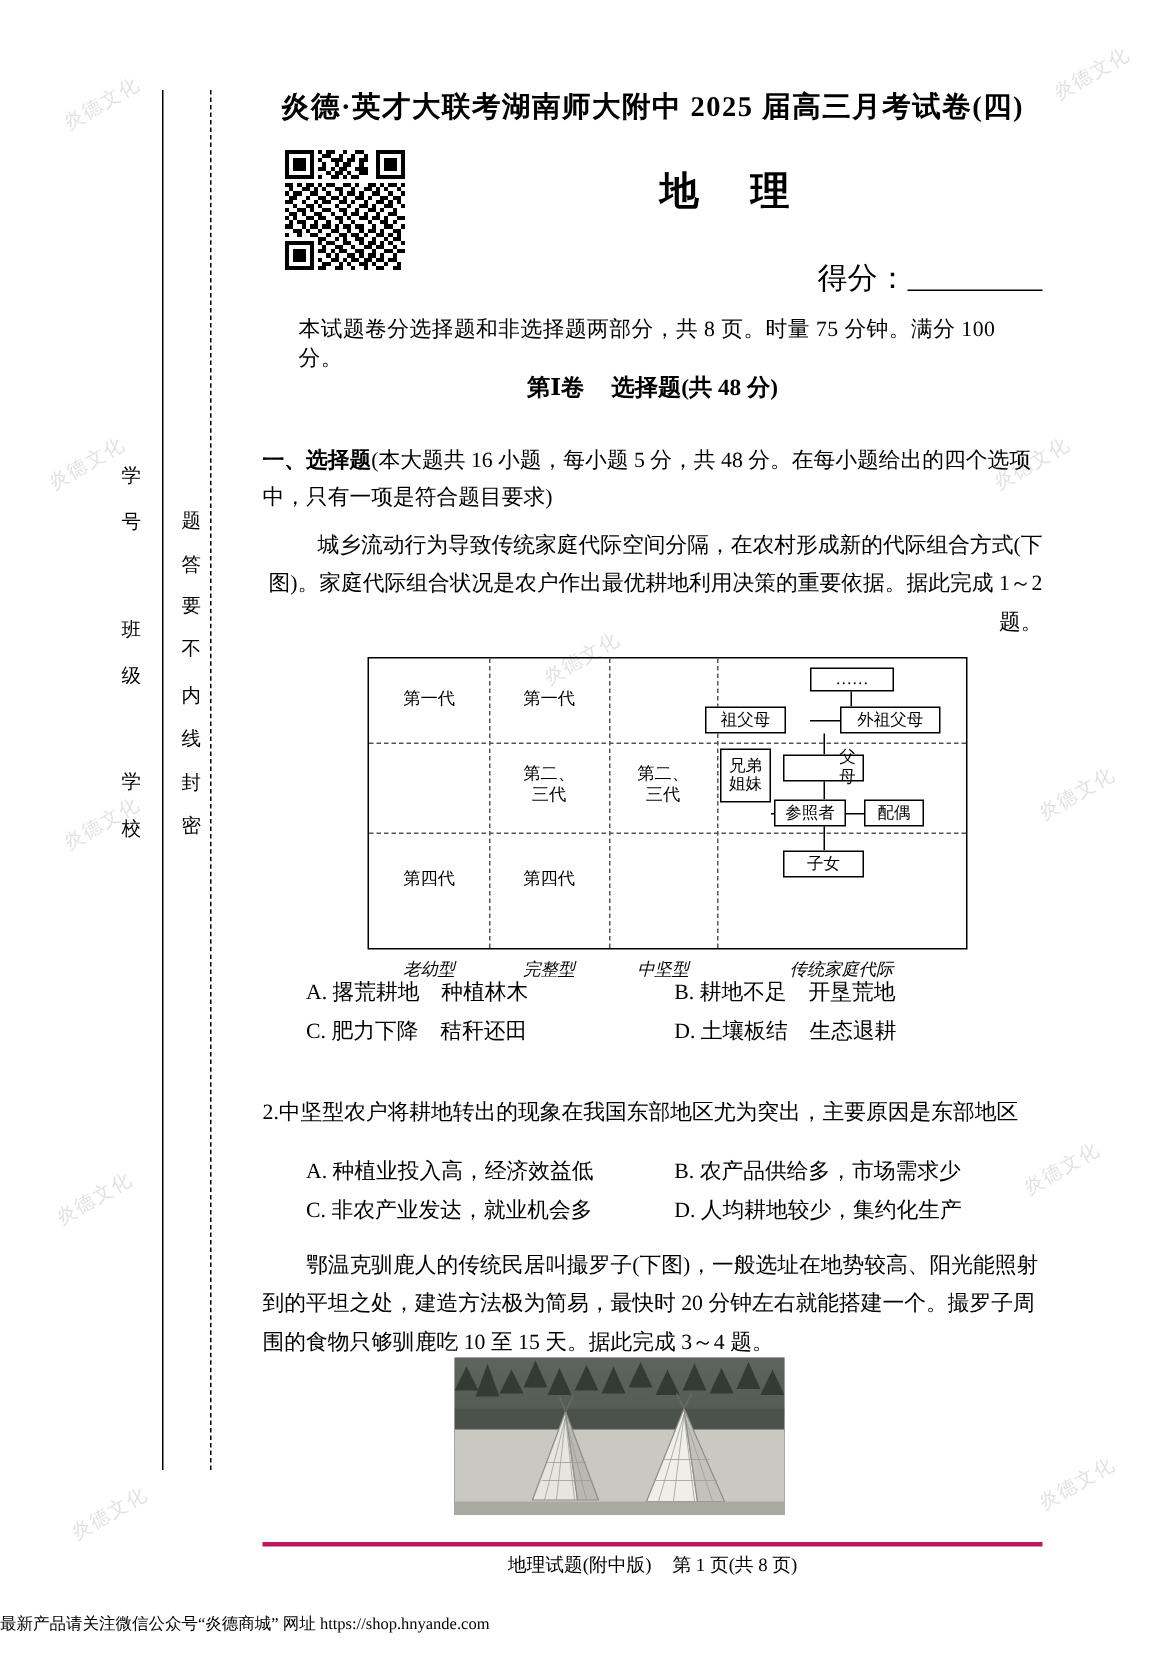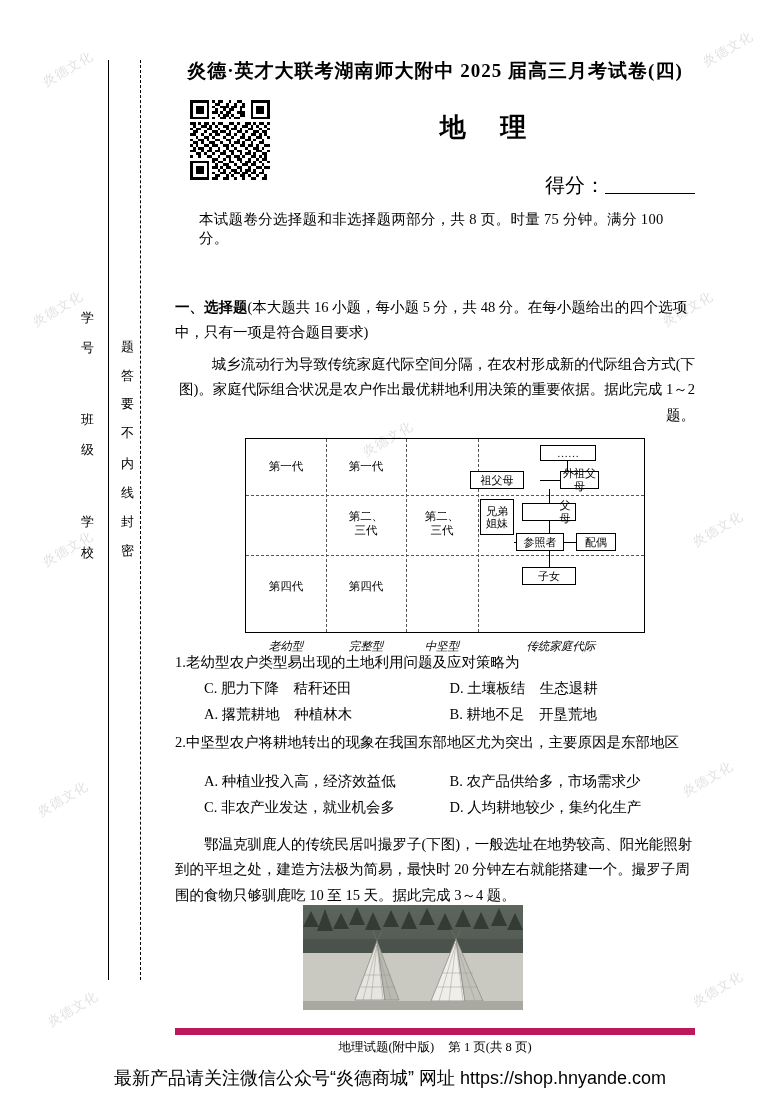--- a/index.html
+++ b/index.html
@@ -233,33 +233,33 @@
     overflow: hidden;
   }
 
   .footer-line {
     position: absolute;
     left: 0;
     top: 1028px;
     width: 520px;
     text-align: center;
     font-size: 12.5px;
-    border-top: 7px solid #be185d;
+    border-top: 3px solid #be185d;
     padding-top: 4px;
   }
   .footer-line .gap { display:inline-block; width: 14px; }
 
   .bottom-bar {
     position: absolute;
     left: 0;
     bottom: 14px;
     width: 780px;
-    text-align: center;
-    font-size: 18px;
-    font-family: Liberation Sans, sans-serif;
+    text-align: left;
+    font-size: 11px;
+    font-family: Liberation Serif, serif;
   }
 </style>
 </head>
 <body>
 
 <div class="page">
 
   <div class="wm" style="left:40px; top:60px;">炎德文化</div>
   <div class="wm" style="left:700px; top:40px;">炎德文化</div>
   <div class="wm" style="left:30px; top:300px;">炎德文化</div>
@@ -517,20 +517,23 @@
     </div>
 
     <div class="subject">地  理</div>
 
     <div class="score-line">
       <span>得分：</span><span class="blank"></span>
     </div>
 
     <div class="instr">本试题卷分选择题和非选择题两部分，共 8 页。时量 75 分钟。满分 100 分。</div>
 
+    <div class="part1">
+      <span>第Ⅰ卷</span><span class="gap"></span><span>选择题(共 48 分)</span>
+    </div>
 
     <div class="sect-head">
       <b>一、选择题</b><span>(本大题共 16 小题，每小题 5 分，共 48 分。在每小题给出的四个选项中，只有一项是符合题目要求)</span>
     </div>
 
     <div class="stem1 para">城乡流动行为导致传统家庭代际空间分隔，在农村形成新的代际组合方式(下图)。家庭代际组合状况是农户作出最优耕地利用决策的重要依据。据此完成 1～2 题。</div>
 
     <div class="fig1">
       <div class="vsep" style="left:80px;"></div>
       <div class="vsep" style="left:160px;"></div>
@@ -542,21 +545,21 @@
       <div class="cell" style="left:80px; top:20px; width:80px;">第一代</div>
       <div class="cell" style="left:80px; top:70px; width:80px;">第二、<br>三代</div>
       <div class="cell" style="left:160px; top:70px; width:72px;">第二、<br>三代</div>
       <div class="cell" style="left:0; top:140px; width:80px;">第四代</div>
       <div class="cell" style="left:80px; top:140px; width:80px;">第四代</div>
 
       <div class="box" style="left:294px; top:6px; width:56px; height:16px;">……</div>
       <div class="conn" style="left:321px; top:22px; width:1px; height:10px;"></div>
 
       <div class="box" style="left:224px; top:32px; width:54px; height:18px;">祖父母</div>
-      <div class="box" style="left:314px; top:32px; width:39px; height:18px;">外祖父母</div>
+      <div class="box" style="left:314px; top:32px; width:67px; height:18px;">外祖父母</div>
       <div class="conn" style="left:294px; top:41px; width:20px; height:1px;"></div>
       <div class="conn" style="left:303px; top:50px; width:1px; height:14px;"></div>
 
       <div class="box" style="left:276px; top:64px; width:54px; height:18px;padding-left:32px;">父母</div>
       <div class="conn" style="left:303px; top:82px; width:1px; height:12px;"></div>
 
       <div class="box" style="left:234px; top:60px; width:34px; height:36px; line-height:1.1;">兄弟<br>姐妹</div>
       <div class="box" style="left:270px; top:94px; width:48px; height:18px;">参照者</div>
       <div class="box" style="left:330px; top:94px; width:40px; height:18px;">配偶</div>
       <div class="conn" style="left:318px; top:103px; width:12px; height:1px;"></div>
@@ -565,30 +568,27 @@
 
       <div class="box" style="left:276px; top:128px; width:54px; height:18px;">子女</div>
 
       <div class="caption" style="left:0; width:80px;">老幼型</div>
       <div class="caption" style="left:80px; width:80px;">完整型</div>
       <div class="caption" style="left:160px; width:72px;">中坚型</div>
       <div class="caption" style="left:232px; width:166px;">传统家庭代际</div>
     </div>
 
     <div class="q" style="top:650px;">
-      <div>
-        <span>1.</span><span>老幼型农户类型易出现的土地利用问题及应对策略为</span>
+      <div class="opts">
+        <div class="o opt-ind">A. 撂荒耕地　种植林木</div>
+        <div class="o">B. 耕地不足　开垦荒地</div>
       </div>
       <div class="opts">
         <div class="o opt-ind">C. 肥力下降　秸秆还田</div>
         <div class="o">D. 土壤板结　生态退耕</div>
-      </div>
-      <div class="opts">
-        <div class="o opt-ind">A. 撂荒耕地　种植林木</div>
-        <div class="o">B. 耕地不足　开垦荒地</div>
       </div>
     </div>
 
     <div class="q" style="top:730px;">
       <div>
         <span>2.</span><span>中坚型农户将耕地转出的现象在我国东部地区尤为突出，主要原因是东部地区</span>
       </div>
       <div class="opts" style="margin-top:13px;">
         <div class="o opt-ind">A. 种植业投入高，经济效益低</div>
         <div class="o">B. 农产品供给多，市场需求少</div>

